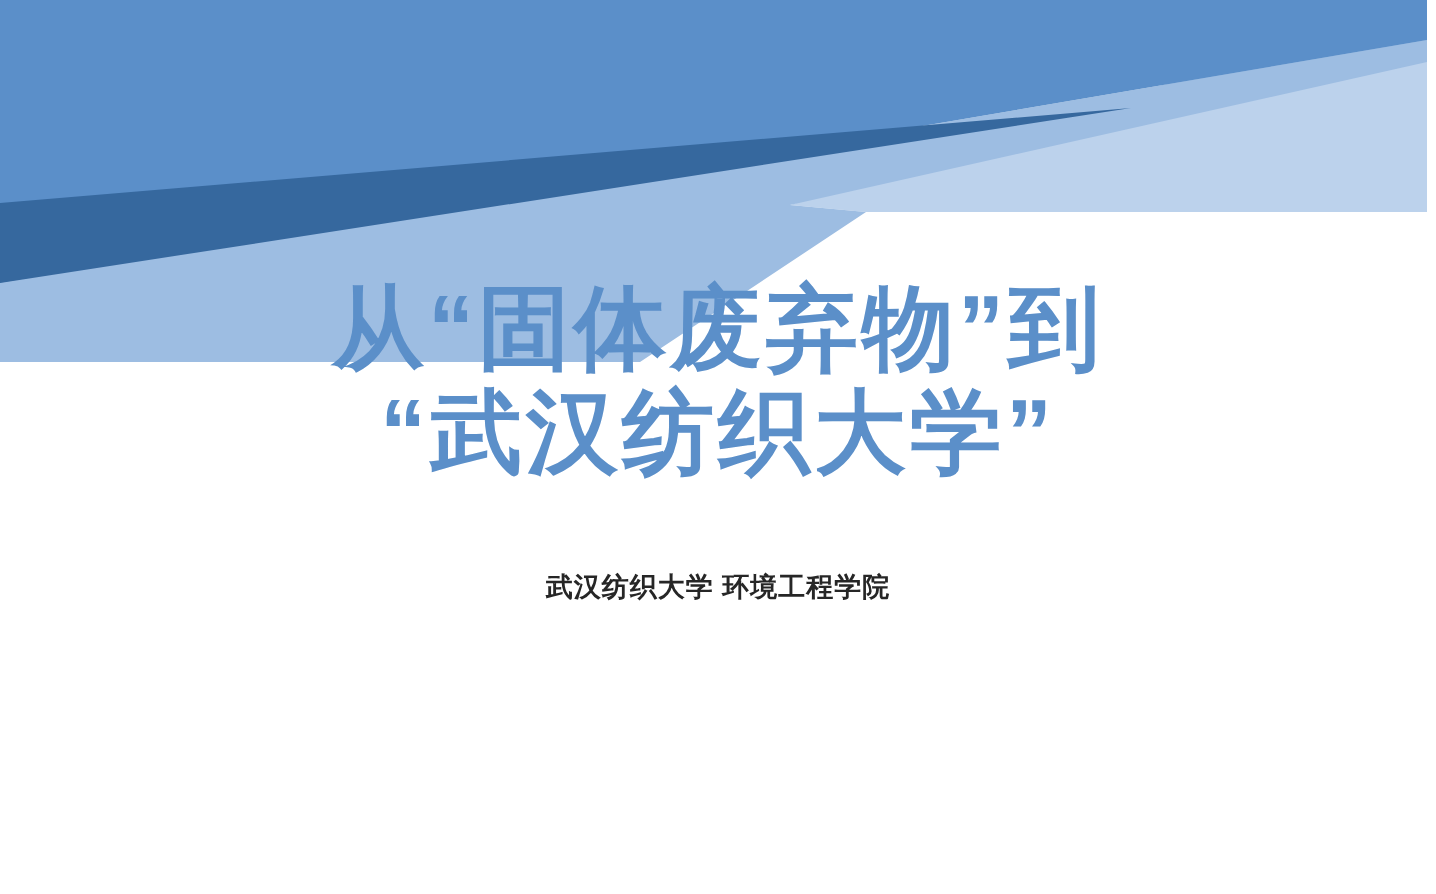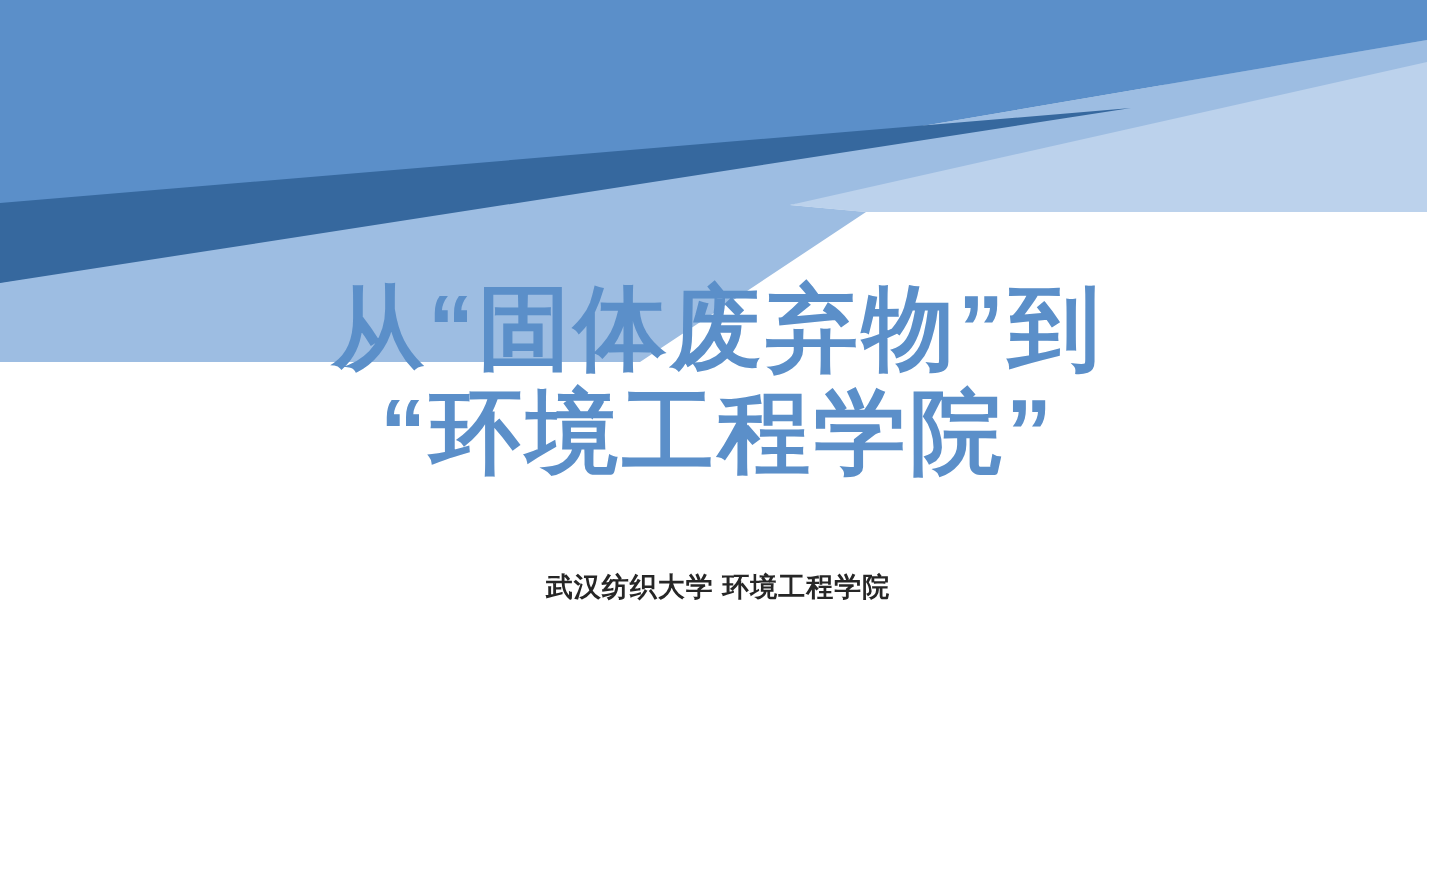--- a/index.html
+++ b/index.html
@@ -78,20 +78,20 @@
 
     <polygon points="0,0 1427,0 1427,40 0,283" fill="#5B8FC9"></polygon>
 
     <polygon points="0,203 1131,108 0,283" fill="#36689E"></polygon>
 
     <rect x="1427" y="0" width="9" height="420" fill="#FFFFFF"></rect>
   </svg>
 
   <div id="title-block">
     <span class="title-line">从“固体废弃物”到</span>
-    <span class="title-line">“环境工程学院”</span>
+    <span class="title-line">“武汉纺织大学”</span>
   </div>
 
   <div id="subtitle-block">
     <span class="subtitle-line">武汉纺织大学 环境工程学院</span>
   </div>
 
 </div>
 
 </body></html>

